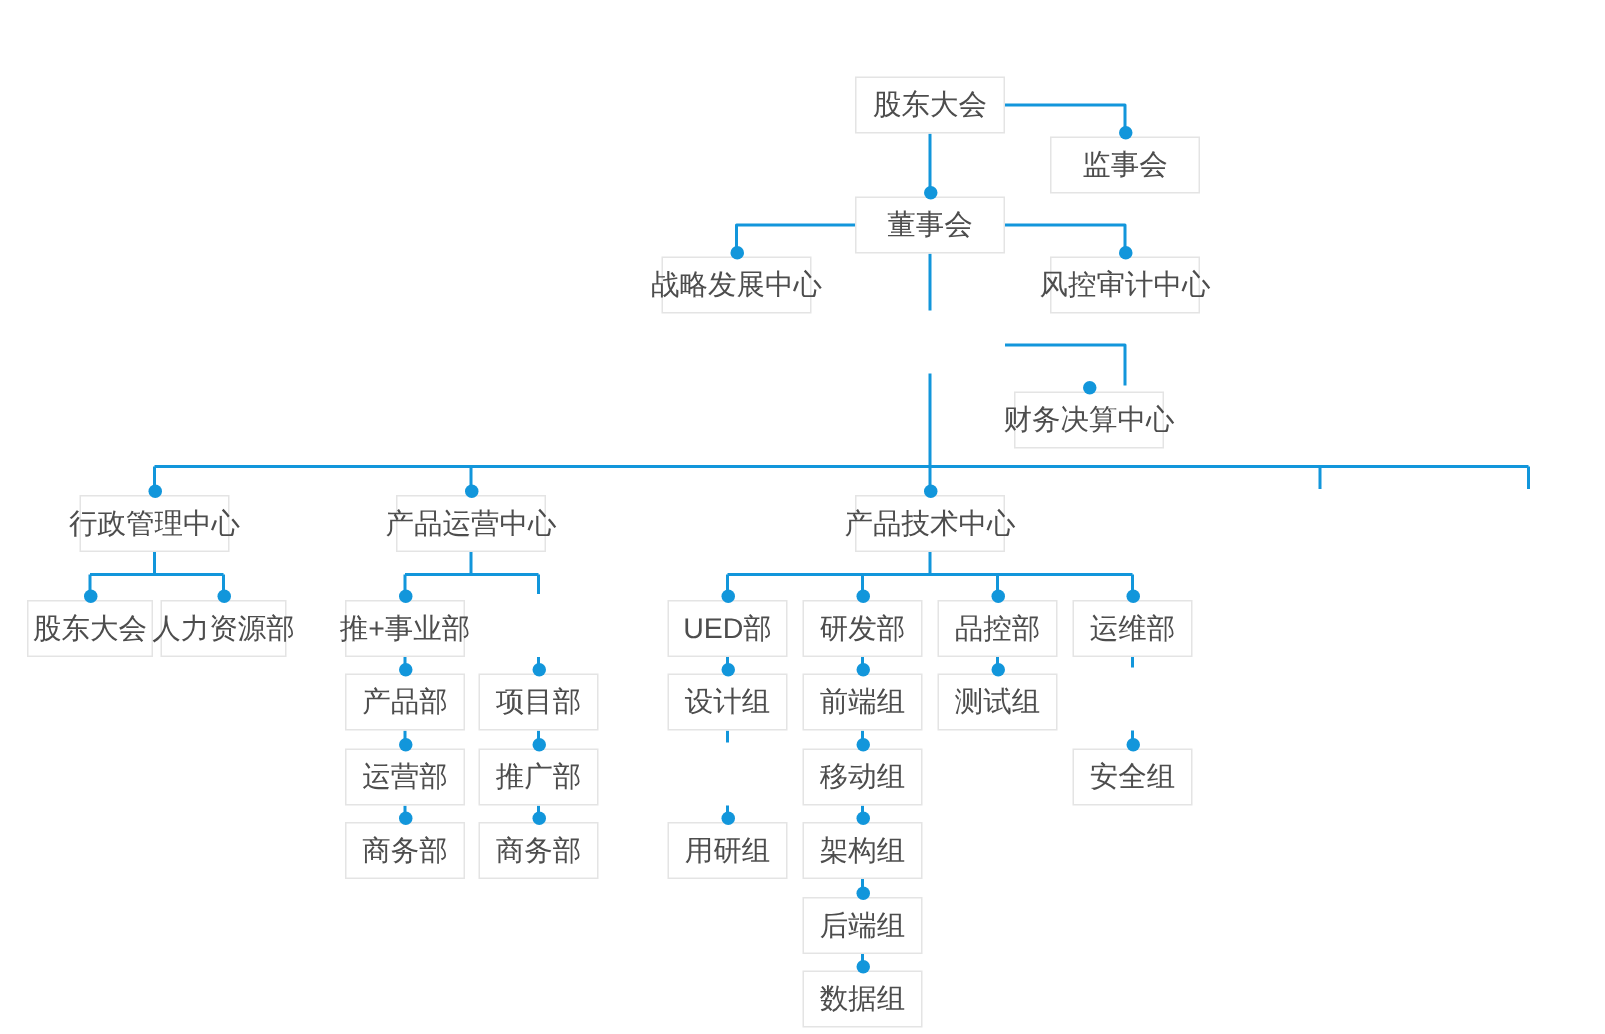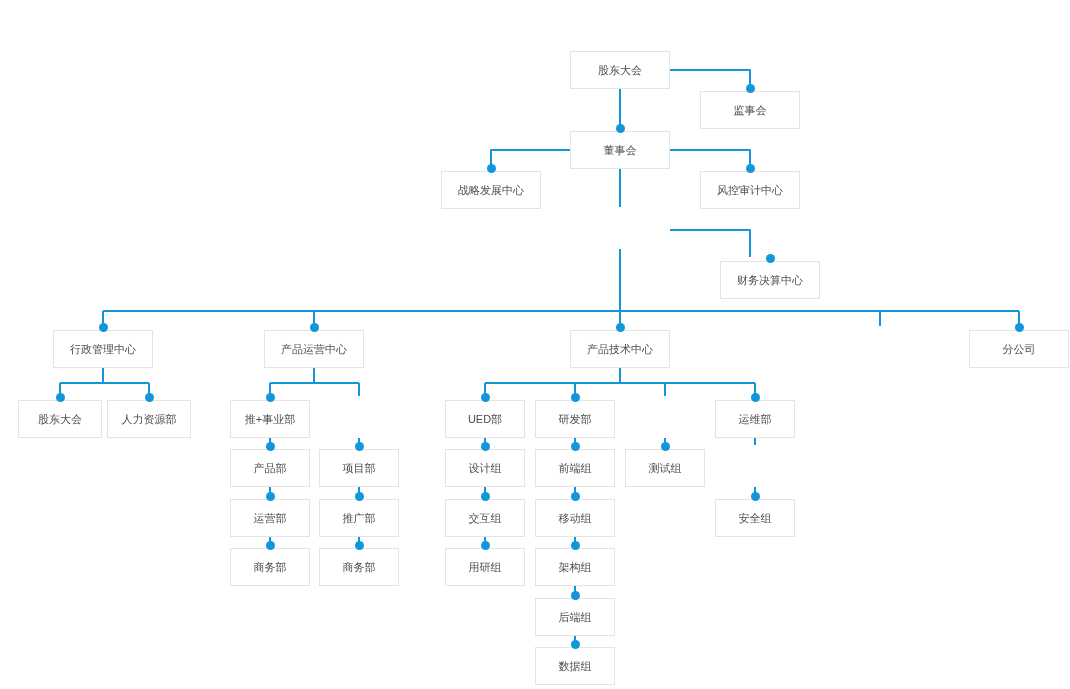--- a/index.html
+++ b/index.html
@@ -23,21 +23,21 @@
   }
   .node {
     position:absolute;
     width:100px;
     height:38px;
     background:#ffffff;
     border:1px solid #e4e4e4;
     display:flex;
     align-items:center;
     justify-content:center;
-    font-size:11px;
+    font-size:19px;
     color:#4d4d4d;
     white-space:nowrap;
   }
   .node.w84 { width:84px; }
   .node.w80 { width:80px; }
   .node.dot::before {
     content:"";
     position:absolute;
     left:50%;
     top:-8px;
@@ -58,44 +58,43 @@
     <path d="M103 311 H1019 M103 311 V326 M314 311 V326 M620 311 V326 M880 311 V326 M1019 311 V326"></path>
     <path d="M103 368 V383 M60 383 H149 M60 383 V396 M149 383 V396 M314 368 V383 M270 383 H359 M270 383 V396 M359 383 V396 M620 368 V383 M485 383 H755 M485 383 V396 M575 383 V396 M665 383 V396 M755 383 V396"></path>
     <path d="M270 438 V445 M270 487 V495 M270 537 V544 M359 438 V445 M359 487 V495 M359 537 V544 M485 438 V445 M485 487 V495 M485 537 V544 M575 438 V445 M575 487 V495 M575 537 V544 M575 586 V594 M575 636 V643 M665 438 V445 M755 438 V445 M755 487 V495"></path>
   </svg>
 
   <div class="node" style="left:570px;top:51px">股东大会</div>
   <div class="node dot" style="left:700px;top:91px">监事会</div>
   <div class="node dot" style="left:570px;top:131px">董事会</div>
   <div class="node dot" style="left:441px;top:171px">战略发展中心</div>
   <div class="node dot" style="left:700px;top:171px">风控审计中心</div>
-  <div class="node dot" style="left:720px;top:261px">财务决算中心</div>
+  <div class="node dot" style="left:676px;top:261px">财务决算中心</div>
 
   <div class="node dot" style="left:53px;top:330px">行政管理中心</div>
   <div class="node dot" style="left:264px;top:330px">产品运营中心</div>
   <div class="node dot" style="left:570px;top:330px">产品技术中心</div>
-  <div class="node dot" style="left:969px;top:330px">分公司</div>
 
   <div class="node dot w84" style="left:18px;top:400px">股东大会</div>
   <div class="node dot w84" style="left:107px;top:400px">人力资源部</div>
 
   <div class="node dot w80" style="left:230px;top:400px">推+事业部</div>
   <div class="node dot w80" style="left:230px;top:449px">产品部</div>
   <div class="node dot w80" style="left:230px;top:499px">运营部</div>
   <div class="node dot w80" style="left:230px;top:548px">商务部</div>
   <div class="node dot w80" style="left:319px;top:499px">推广部</div>
   <div class="node dot w80" style="left:319px;top:449px">项目部</div>
   <div class="node dot w80" style="left:319px;top:548px">商务部</div>
 
   <div class="node dot w80" style="left:445px;top:400px">UED部</div>
   <div class="node dot w80" style="left:535px;top:400px">研发部</div>
+  <div class="node dot w80" style="left:625px;top:400px">品控部</div>
   <div class="node dot w80" style="left:715px;top:400px">运维部</div>
 
   <div class="node dot w80" style="left:445px;top:449px">设计组</div>
-  <div class="node dot w80" style="left:445px;top:499px">交互组</div>
   <div class="node dot w80" style="left:445px;top:548px">用研组</div>
 
   <div class="node dot w80" style="left:535px;top:449px">前端组</div>
   <div class="node dot w80" style="left:535px;top:499px">移动组</div>
   <div class="node dot w80" style="left:535px;top:548px">架构组</div>
   <div class="node dot w80" style="left:535px;top:598px">后端组</div>
   <div class="node dot w80" style="left:535px;top:647px">数据组</div>
 
   <div class="node dot w80" style="left:625px;top:449px">测试组</div>
 

